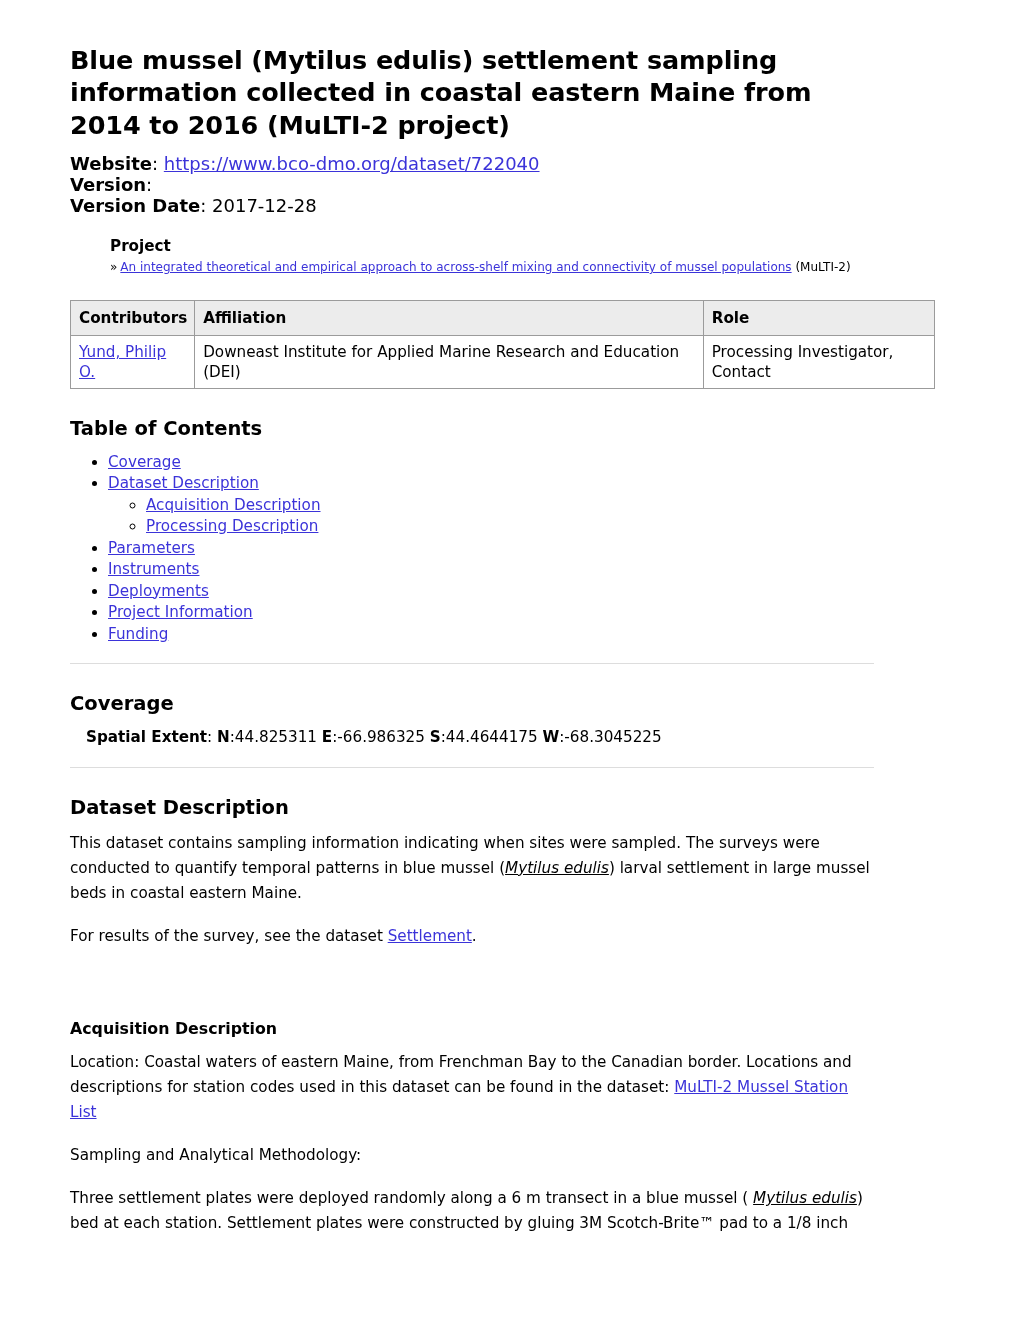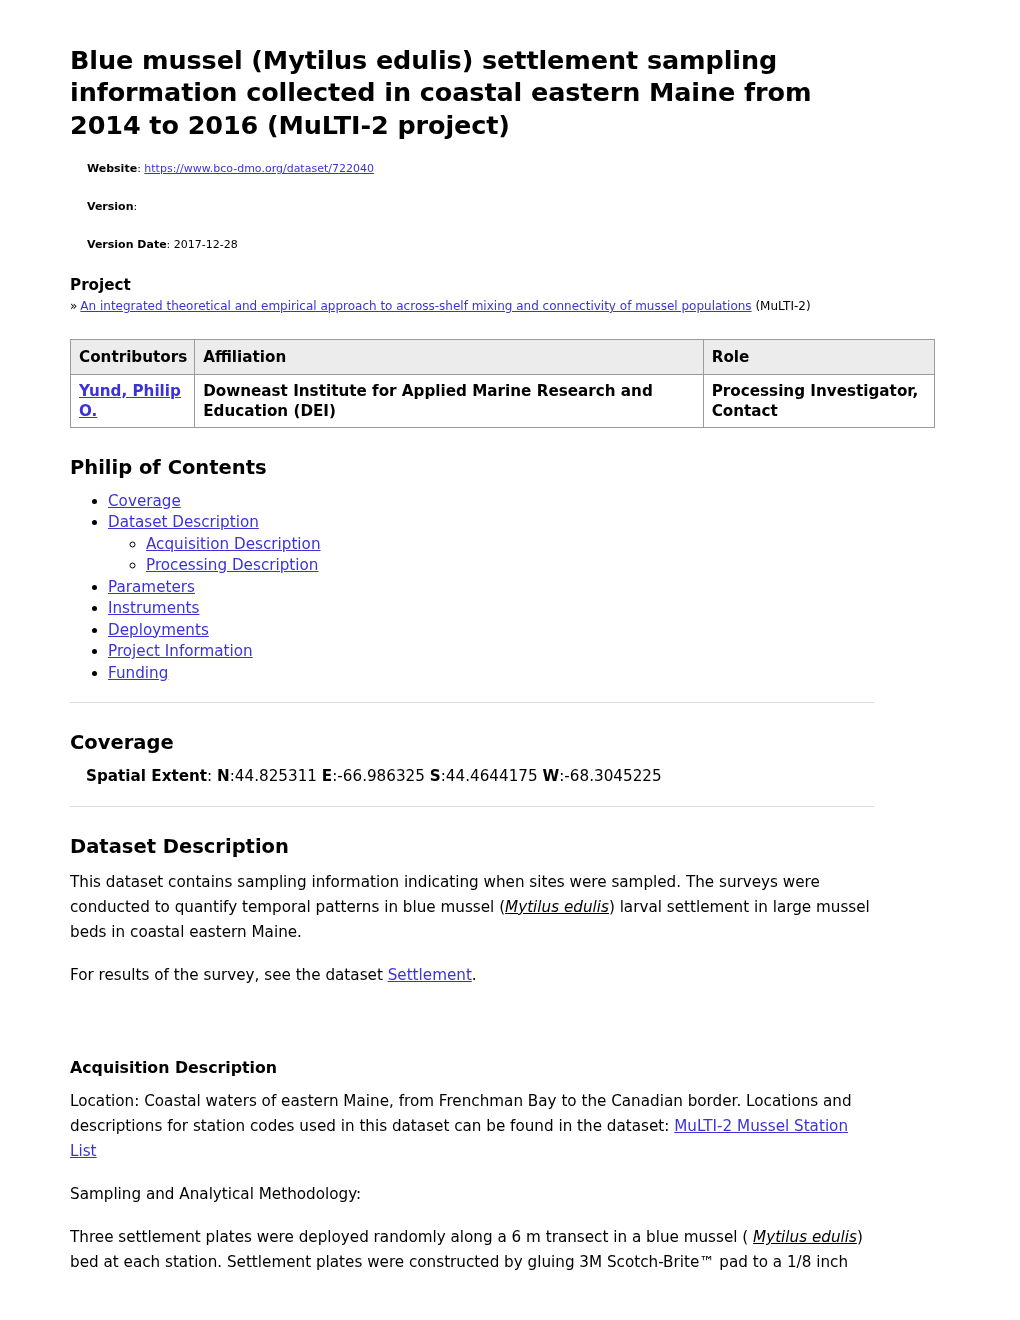--- a/index.html
+++ b/index.html
@@ -29,28 +29,28 @@
   .doc-title {
     font-size: 25.5px;
     line-height: 1.27;
     font-weight: bold;
     margin: 0 0 12px 0;
     letter-spacing: -0.1px;
   }
 
   
   .meta-line {
-    font-size: 11px;
+    font-size: 18px;
     line-height: 21px;
-    margin: 17px;
+    margin: 0;
   }
   .meta-label { font-weight: bold; }
 
   
-  .project-block { margin-top: 20px; }
+  .project-block { margin-top: 20px; margin-left: 40px; }
   .project-heading {
     font-size: 15.2px;
     font-weight: bold;
     line-height: 21px;
     margin: 0;
   }
   .project-line {
     font-size: 12px;
     line-height: 21px;
     margin: 0;
@@ -65,21 +65,20 @@
     table-layout: fixed;
     border: 1px solid #9b9b9b;
   }
   table.contrib th, table.contrib td {
     border: 1px solid #9b9b9b;
     padding: 6px 8px;
     font-size: 15.2px;
     line-height: 20px;
     vertical-align: middle;
     text-align: left;
-    font-weight: bold;
   }
   table.contrib thead th {
     background: #ececec;
     font-weight: bold;
     padding-top: 7px;
     padding-bottom: 7px;
     margin-left: 30px;
   }
   .col-contrib { width: 124px; }
   .col-affil   { width: 508px; }
@@ -176,21 +175,21 @@
     </thead>
     <tbody>
       <tr>
         <td class="contrib-name"><a class="link" href="#">Yund, Philip O.</a></td>
         <td>Downeast Institute for Applied Marine Research and Education (DEI)</td>
         <td>Processing Investigator, Contact</td>
       </tr>
     </tbody>
   </table>
 
-  <h2 class="sec">Philip of Contents</h2>
+  <h2 class="sec">Table of Contents</h2>
   <ul class="toc">
     <li><a class="link" href="#">Coverage</a></li>
     <li><a class="link" href="#">Dataset Description</a>
       <ul>
         <li><a class="link" href="#">Acquisition Description</a></li>
         <li><a class="link" href="#">Processing Description</a></li>
       </ul>
     </li>
     <li><a class="link" href="#">Parameters</a></li>
     <li><a class="link" href="#">Instruments</a></li>

